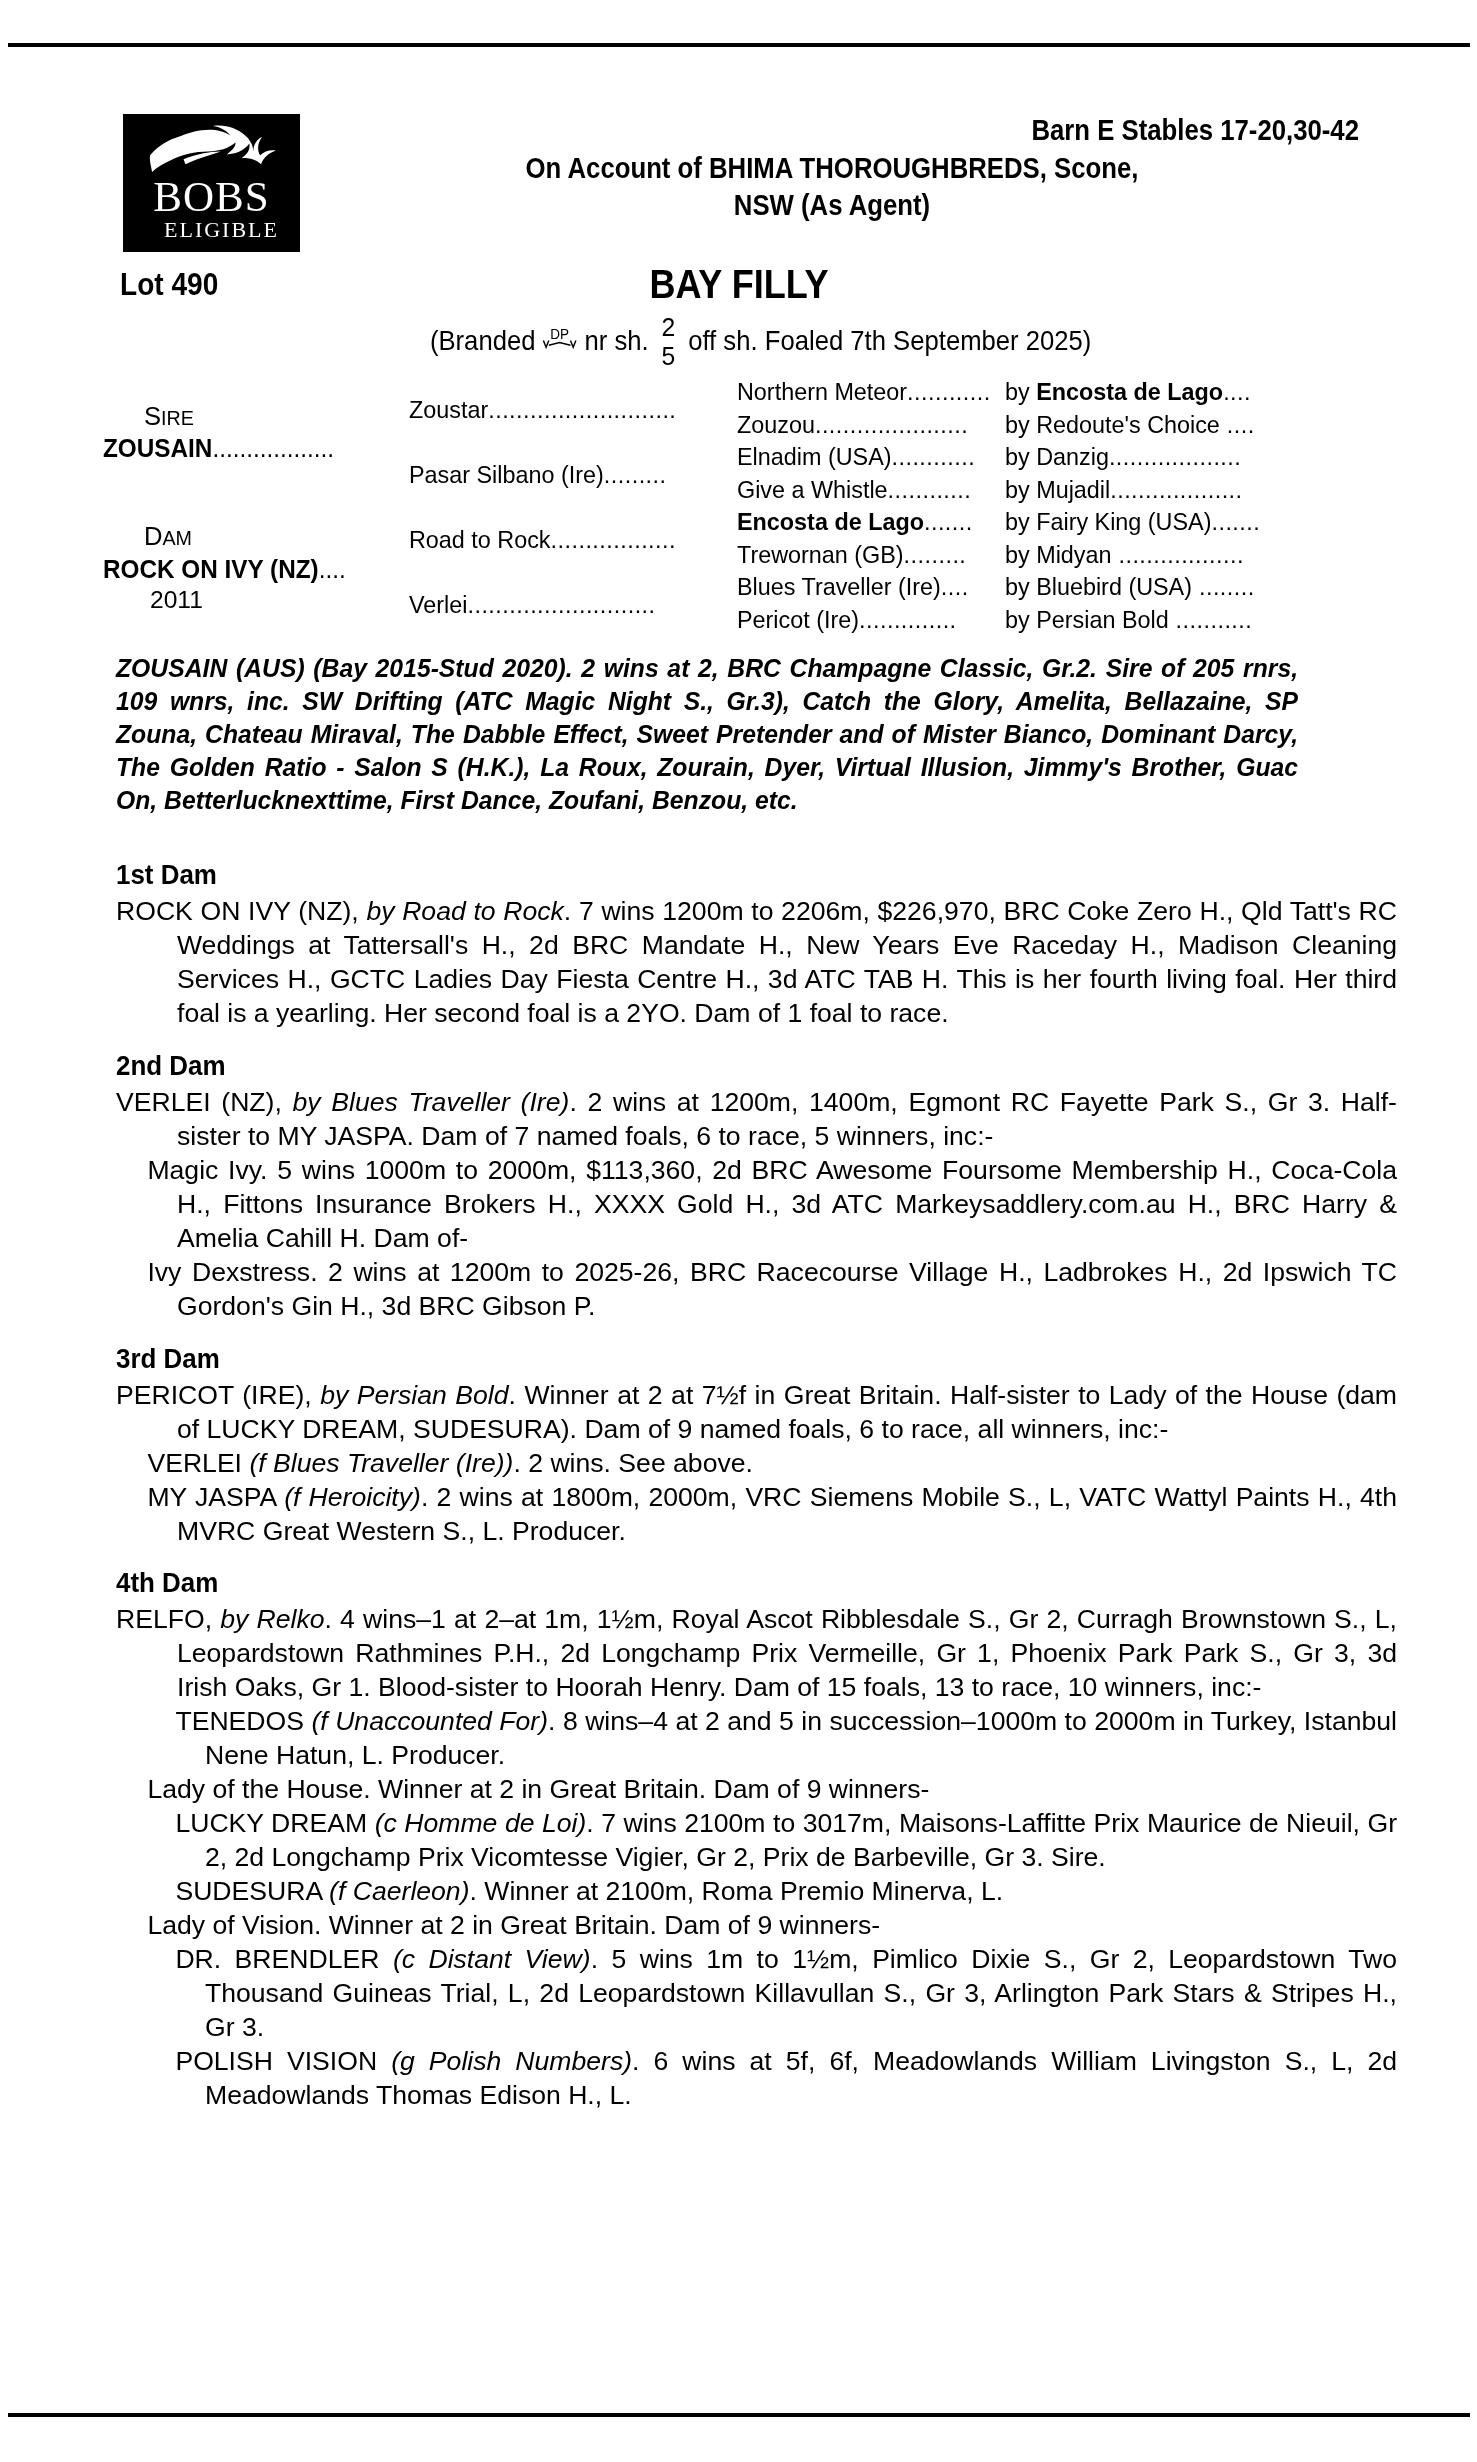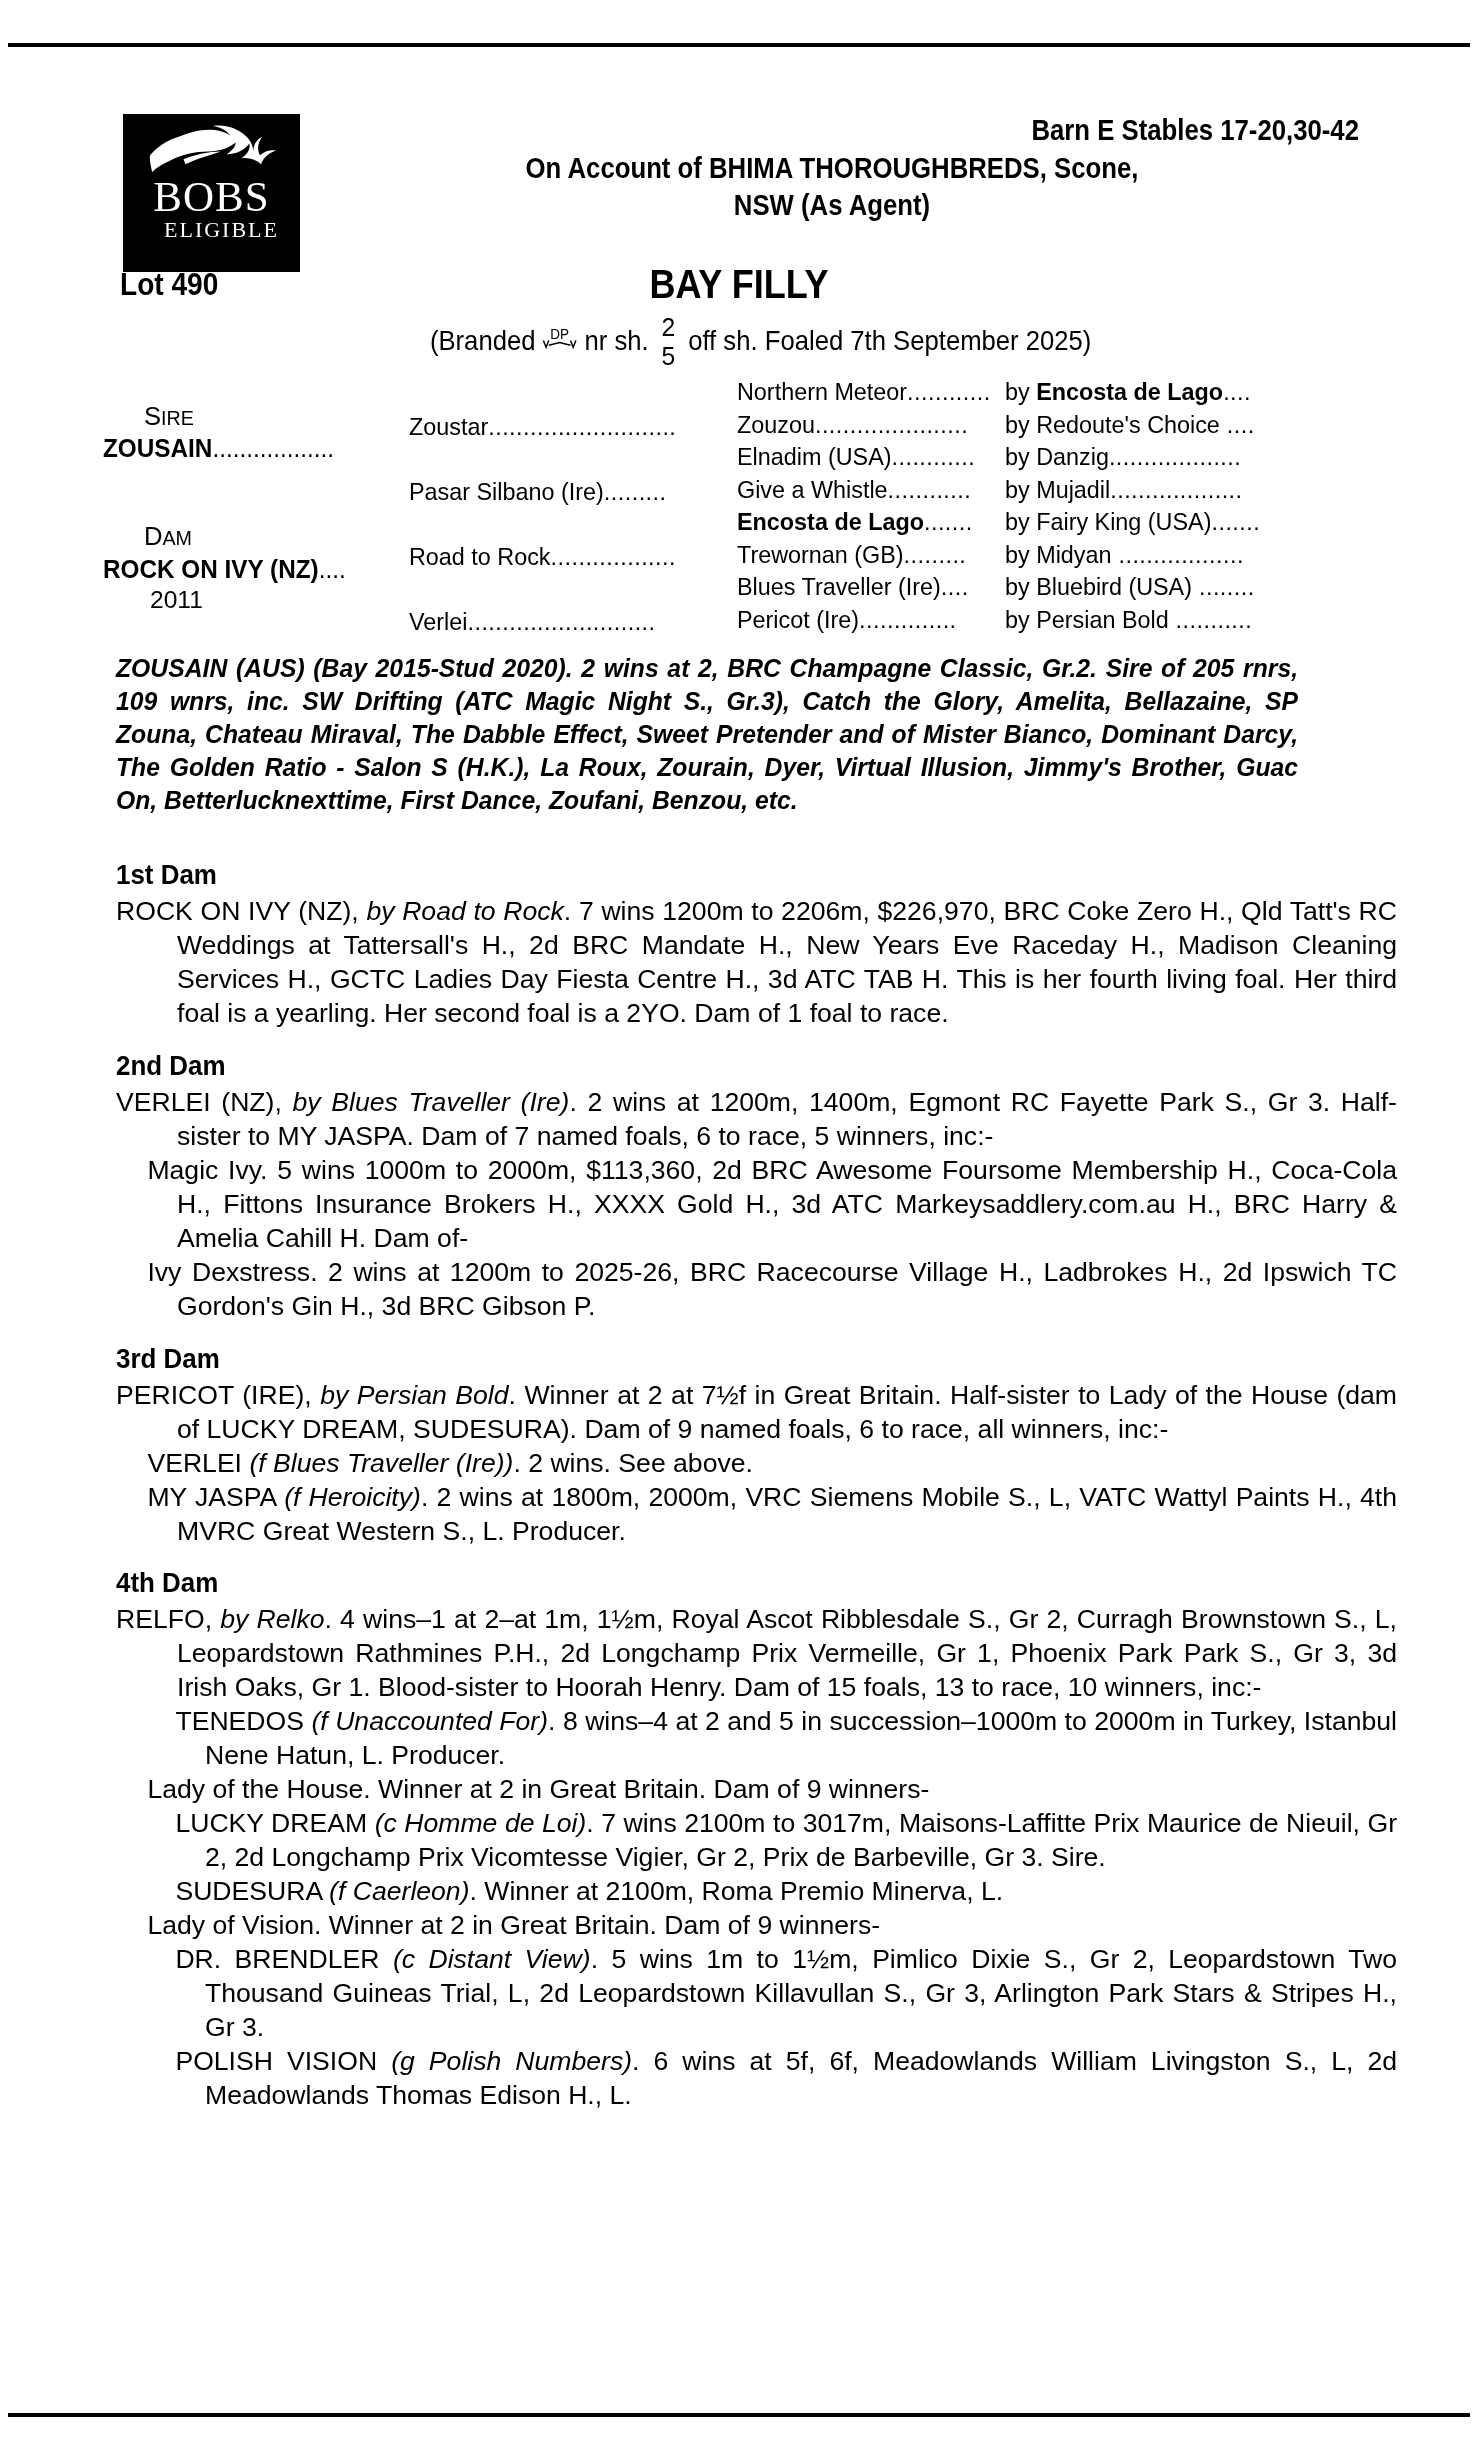--- a/index.html
+++ b/index.html
@@ -48,21 +48,21 @@
     top: 99px;
     width: 1478px;
     height: 158px;
   }
 
   .bobs-logo {
     position: absolute;
     left: 123px;
     top: 14.8px;
     width: 177px;
-    height: 158px;
+    height: 138px;
     background: #000;
     color: #fff;
     display: flex;
     flex-direction: column;
     align-items: center;
     justify-content: flex-start;
     padding-top: 5.9px;
     box-sizing: border-box;
   }
   .bobs-logo .horse {
@@ -230,21 +230,21 @@
   .dam-year {
     font-size: 24.6px;
     line-height: 29.6px;
     padding-left: 47px;
   }
 
   .sire-block { position: absolute; top: 25.6px; left: 103px; width: 315px;}
   .dam-block  { position: absolute; top: 146px; left: 103px; width: 335px;}
 
   .col2-rows { position: absolute; left: 409px; top: 0; width: 325px; }
-  .col2-rows .r { height: 65px; display: flex; align-items: flex-end; }
+  .col2-rows .r { height: 65px; display: flex; align-items: center; }
   .col2-rows .r1 { margin-top: 2px; }
 
   .col34 { position: absolute; left: 737px; top: 0; width: 650px; }
   .col34 .row {
     height: 32.5px;
     line-height: 32.5px;
     display: flex;
     white-space: nowrap;
   }
   .col34 .c3 { width: 268px; overflow: hidden; display:block; }

